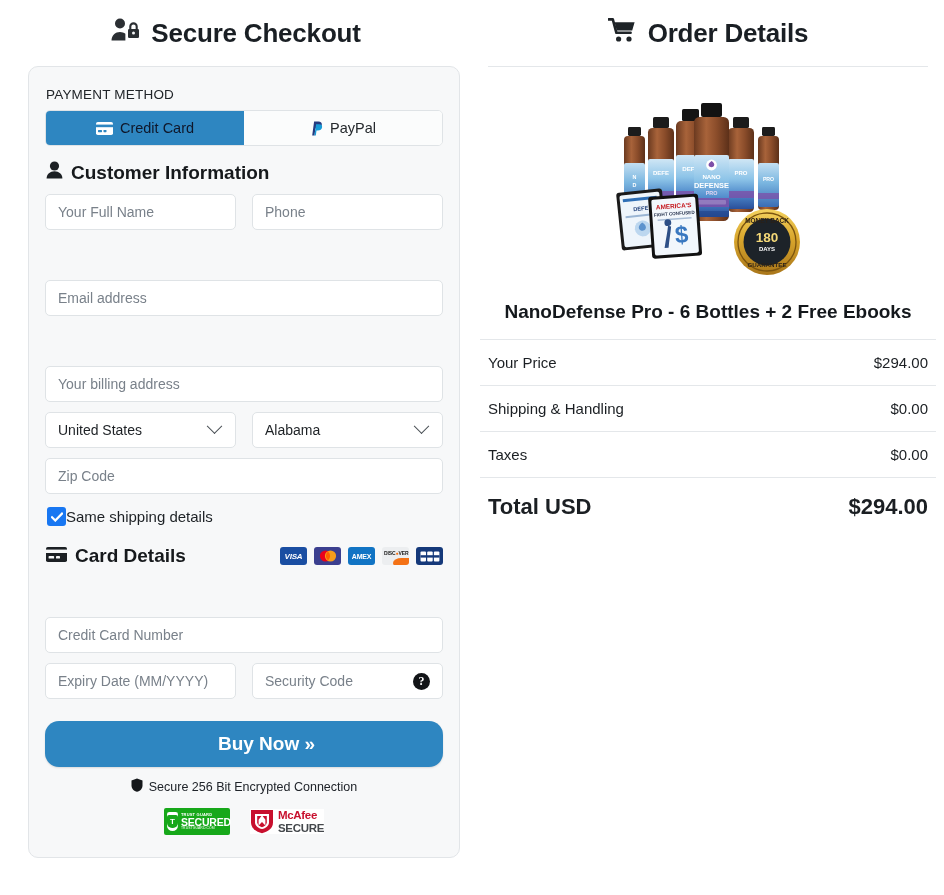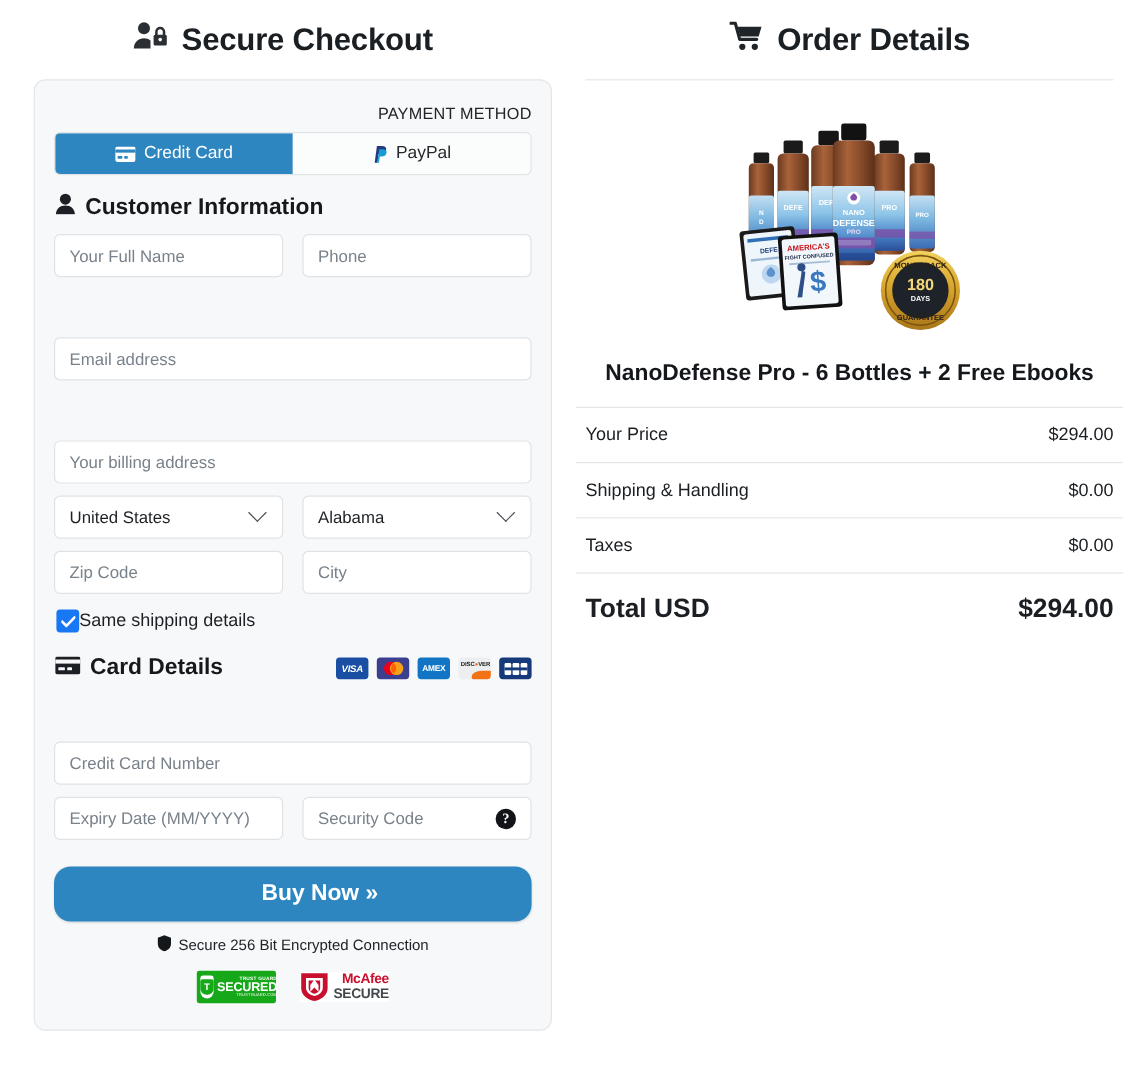--- a/index.html
+++ b/index.html
@@ -28,21 +28,20 @@
   .section-title .ttl-text { line-height: 1; }
 
   
   .panel {
     margin: 0 28px;
     background: #f7f8f9;
     border: 1px solid #e2e5e8;
     border-radius: 10px;
     padding: 16px 16px 22px 16px;
     width: 432px;
-    text-align: right;
   }
 
   .label-caps {
     font-size: 13.5px;
     color: #212529;
     letter-spacing: 0.2px;
     margin: 4px 0 8px 1px;
   }
 
   
@@ -55,21 +54,21 @@
     height: 36px;
   }
   .tab {
     flex: 1;
     display: flex; align-items: center; justify-content: center;
     gap: 7px;
     font-size: 14.5px;
     cursor: pointer;
     user-select: none;
   }
-  .tab.active { background: #2e86c1; color: #ffffff; }
+  .tab.active { background: #2e86c1; color: #0f172a; }
   .tab.inactive { background: #fbfcfc; color: #25292d; }
   .tab .tab-ico { display: flex; align-items: center; }
 
   
   .subhead {
     display: flex; align-items: center; gap: 8px;
     font-size: 19px; font-weight: bold;
     color: #16191c;
     margin: 15px 0 10px 1px;
   }
@@ -291,23 +290,20 @@
         </div>
         <div class="field sel">
           <span class="val">Alabama</span>
           <span class="chev"></span>
         </div>
       </div>
 
       <div class="row">
         <div class="field">
           <span class="ph">Zip Code</span>
-        </div>
-        <div class="field">
-          <span class="ph">City</span>
         </div>
       </div>
 
       <div class="checkrow">
         <span class="cbox">
           <svg width="12" height="10" viewBox="0 0 12 10">
               <path d="M1 5.2 4.3 8.5 11 1.6" fill="none" stroke="#ffffff" stroke-width="2.2" stroke-linecap="square"></path>
             </svg>
         </span>
         <span class="cl">Same shipping details</span>

